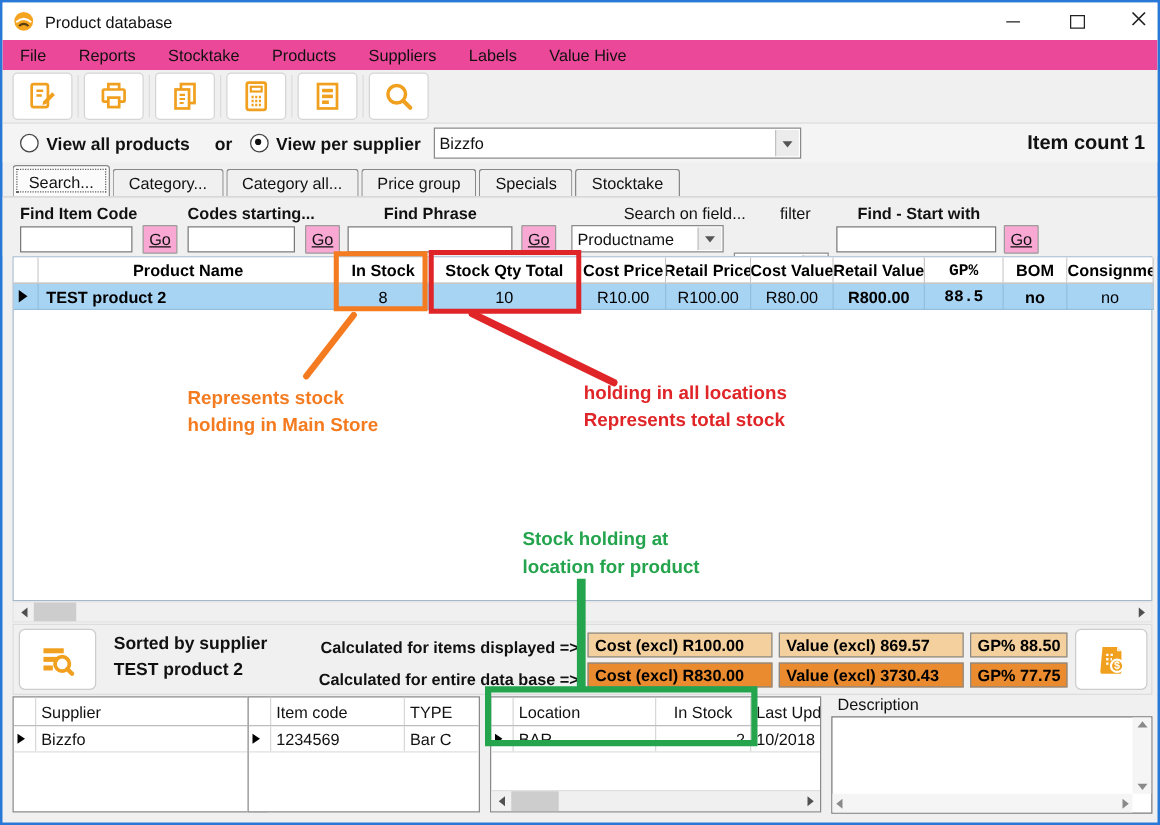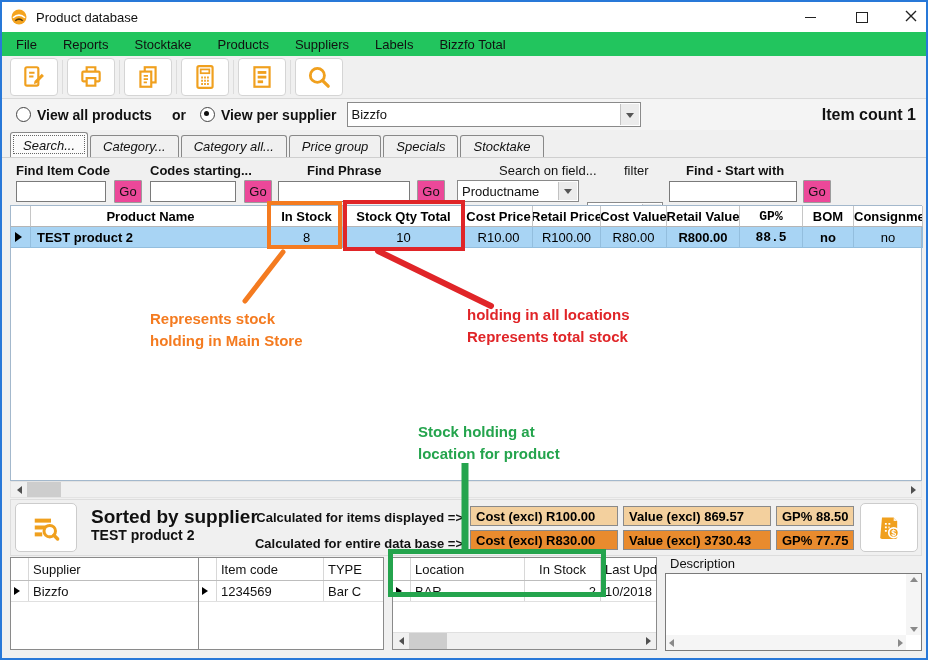--- a/index.html
+++ b/index.html
@@ -6,21 +6,21 @@
   .window{position:relative;width:928px;height:660px;background:#f0f0f0;border:2px solid #2878d8;
           box-sizing:border-box;box-shadow:0 0 0 1px #9aa7b3, 3px 4px 8px rgba(0,0,0,.35);overflow:hidden;}
   .abs{position:absolute;box-sizing:border-box;}
   
   .titlebar{left:0;top:0;width:100%;height:30px;background:#ffffff;display:flex;align-items:center;}
   .title-text{font-size:13px;color:#111;margin-left:8px;}
   .win-btns{position:absolute;right:6px;top:0;height:30px;display:flex;align-items:center;gap:30px;}
   .glyph-min{width:11px;height:1px;background:#222;}
   .glyph-max{width:10px;height:9px;border:1.2px solid #222;}
   
-  .menubar{left:0;top:30px;width:100%;height:24px;background:#22c55e;display:flex;align-items:center;padding-left:14px;}
+  .menubar{left:0;top:30px;width:100%;height:24px;background:#ec4899;display:flex;align-items:center;padding-left:14px;}
   .menu-item{font-size:13px;color:#111;margin-right:26px;cursor:default;}
   
   .toolbar{left:0;top:54px;width:100%;height:43px;background:#f0f0f0;border-bottom:1px solid #d9d9d9;
            display:flex;align-items:center;padding-left:8px;}
   .tb-btn{width:46px;height:36px;background:#fff;border:1px solid #d5d5d5;border-radius:4px;
           display:flex;align-items:center;justify-content:center;margin-right:4px;}
   .tb-sep{width:1px;height:34px;background:#dcdcdc;margin-right:4px;}
   
   .viewbar{left:0;top:97px;width:100%;height:31px;background:#f4f4f4;display:flex;align-items:center;}
   .radio{width:13px;height:13px;border:1px solid #444;border-radius:50%;background:#fff;display:inline-block;position:relative;flex:none;}
@@ -28,28 +28,28 @@
   .vb-label{font-size:14px;font-weight:bold;color:#111;margin:0 6px;}
   .combo{height:23px;background:#fff;border:1px solid #8a8a8a;position:relative;display:flex;align-items:center;}
   .combo .val{font-size:13px;padding-left:4px;color:#111;}
   .combo .arrow-box{position:absolute;right:1px;top:1px;bottom:1px;width:18px;background:#ececec;border-left:1px solid #c2c2c2;
           display:flex;align-items:center;justify-content:center;}
   .tri-down{width:0;height:0;border:4px solid transparent;border-top:5px solid #555;margin-top:4px;}
   .item-count{position:absolute;right:10px;font-size:16px;font-weight:bold;color:#111;}
   
   .tabsrow{left:8px;top:131px;height:24px;display:flex;align-items:flex-end;}
   .tab{height:21px;background:#f0f0f0;border:1px solid #888;border-bottom:none;border-radius:3px 3px 0 0;
-       font-size:13px;color:#111;display:flex;align-items:center;justify-content:center;padding:0 12px;margin-right:2px;font-style:italic;}
+       font-size:13px;color:#111;display:flex;align-items:center;justify-content:center;padding:0 12px;margin-right:2px;}
   .tab.active{height:24px;background:#fbfbfb;outline:1px dotted #666;outline-offset:-4px;}
   
   .find-label{font-size:13px;font-weight:bold;color:#111;}
   .find-label.normal{font-weight:normal;}
   .find-input{height:21px;background:#fff;border:1px solid #7a7a7a;font-size:13px;padding:0 3px;}
-  .go-btn{width:28px;height:23px;background:#ec4899;border:1px solid #9c9c9c;font-size:13px;color:#111;
-          display:flex;align-items:center;justify-content:center;border-radius:1px;}
+  .go-btn{width:28px;height:23px;background:#f9a8d4;border:1px solid #9c9c9c;font-size:13px;color:#111;
+          display:flex;align-items:center;justify-content:center;border-radius:1px;text-decoration:underline;}
   
   .ptable{left:8px;top:203px;width:912px;height:276px;background:#fff;border:1px solid #a3b8cc;}
   .prow{display:flex;width:100%;height:21px;}
   .phead .cell{font-weight:bold;border-right:1px solid #c6c6c6;border-bottom:1px solid #b5b5b5;background:#fff;}
   .pdata{background:#a8d4f4;}
   .pdata .cell{border-right:1px solid #93bede;border-bottom:1px solid #93bede;}
   .cell{font-size:13px;color:#000;display:flex;align-items:center;justify-content:center;overflow:hidden;white-space:nowrap;box-sizing:border-box;}
   .c0{width:20px;flex:none;justify-content:flex-start;padding-left:4px;}
   .c1{width:240px;flex:none;}
   .c2{width:72px;flex:none;}
@@ -68,21 +68,21 @@
   .hscroll{background:#f0f0f0;border:1px solid #e3e3e3;display:flex;align-items:center;}
   .sb-btn{width:16px;height:100%;display:flex;align-items:center;justify-content:center;flex:none;}
   .sb-thumb{height:100%;background:#cdcdcd;flex:none;}
   .tri-l{width:0;height:0;border:4px solid transparent;border-right:5px solid #505050;border-left:none;}
   .tri-r{width:0;height:0;border:4px solid transparent;border-left:5px solid #505050;border-right:none;}
   .tri-u{width:0;height:0;border:4px solid transparent;border-bottom:5px solid #8a8a8a;border-top:none;}
   .tri-d2{width:0;height:0;border:4px solid transparent;border-top:5px solid #8a8a8a;border-bottom:none;}
   
   .summary{left:8px;top:497px;width:912px;height:57px;background:#f0f0f0;border:1px solid #dddddd;}
   .icon-btn{background:#fff;border:1px solid #cccccc;border-radius:5px;display:flex;align-items:center;justify-content:center;}
-  .sum-title{font-size:19px;font-weight:bold;color:#111;}
+  .sum-title{font-size:14px;font-weight:bold;color:#111;}
   .calc-label{font-size:13px;font-weight:bold;color:#111;text-align:right;}
   .val-box{height:20px;border:1px solid #8a8a8a;font-size:13px;font-weight:bold;color:#000;display:flex;align-items:center;padding-left:5px;}
   .val-light{background:#f3d09e;}
   .val-dark{background:#e98b2e;}
   
   .grid{background:#fff;border:1px solid #8a8a8a;}
   .g-head{display:flex;height:22px;border-bottom:1px solid #bdbdbd;}
   .g-row{display:flex;height:20px;border-bottom:1px solid #e0e0e0;}
   .g-cell{font-size:13px;color:#111;display:flex;align-items:center;padding:0 4px;overflow:hidden;white-space:nowrap;box-sizing:border-box;border-right:1px solid #d8d8d8;}
   .g-gut{width:18px;flex:none;padding:0 0 0 3px;}
@@ -119,21 +119,21 @@
     </div>
   </div>
 
   <div class="abs menubar">
     <span class="menu-item">File</span>
     <span class="menu-item">Reports</span>
     <span class="menu-item">Stocktake</span>
     <span class="menu-item">Products</span>
     <span class="menu-item">Suppliers</span>
     <span class="menu-item">Labels</span>
-    <span class="menu-item">Bizzfo Total</span>
+    <span class="menu-item">Value Hive</span>
   </div>
 
   <div class="abs toolbar">
     <div class="tb-btn">
       <svg width="26" height="26" viewBox="0 0 24 24">
         <rect x="4" y="3" width="12" height="17" rx="1.5" fill="none" stroke="#f0a01e" stroke-width="2"></rect>
         <path d="M7.5 8 h5 M7.5 11.5 h4" stroke="#f0a01e" stroke-width="1.8"></path>
         <path d="M12.5 15.8 L19.2 9 l2 2 L14.5 17.8 l-2.6.6 z" fill="#f0a01e"></path>
       </svg>
     </div>

